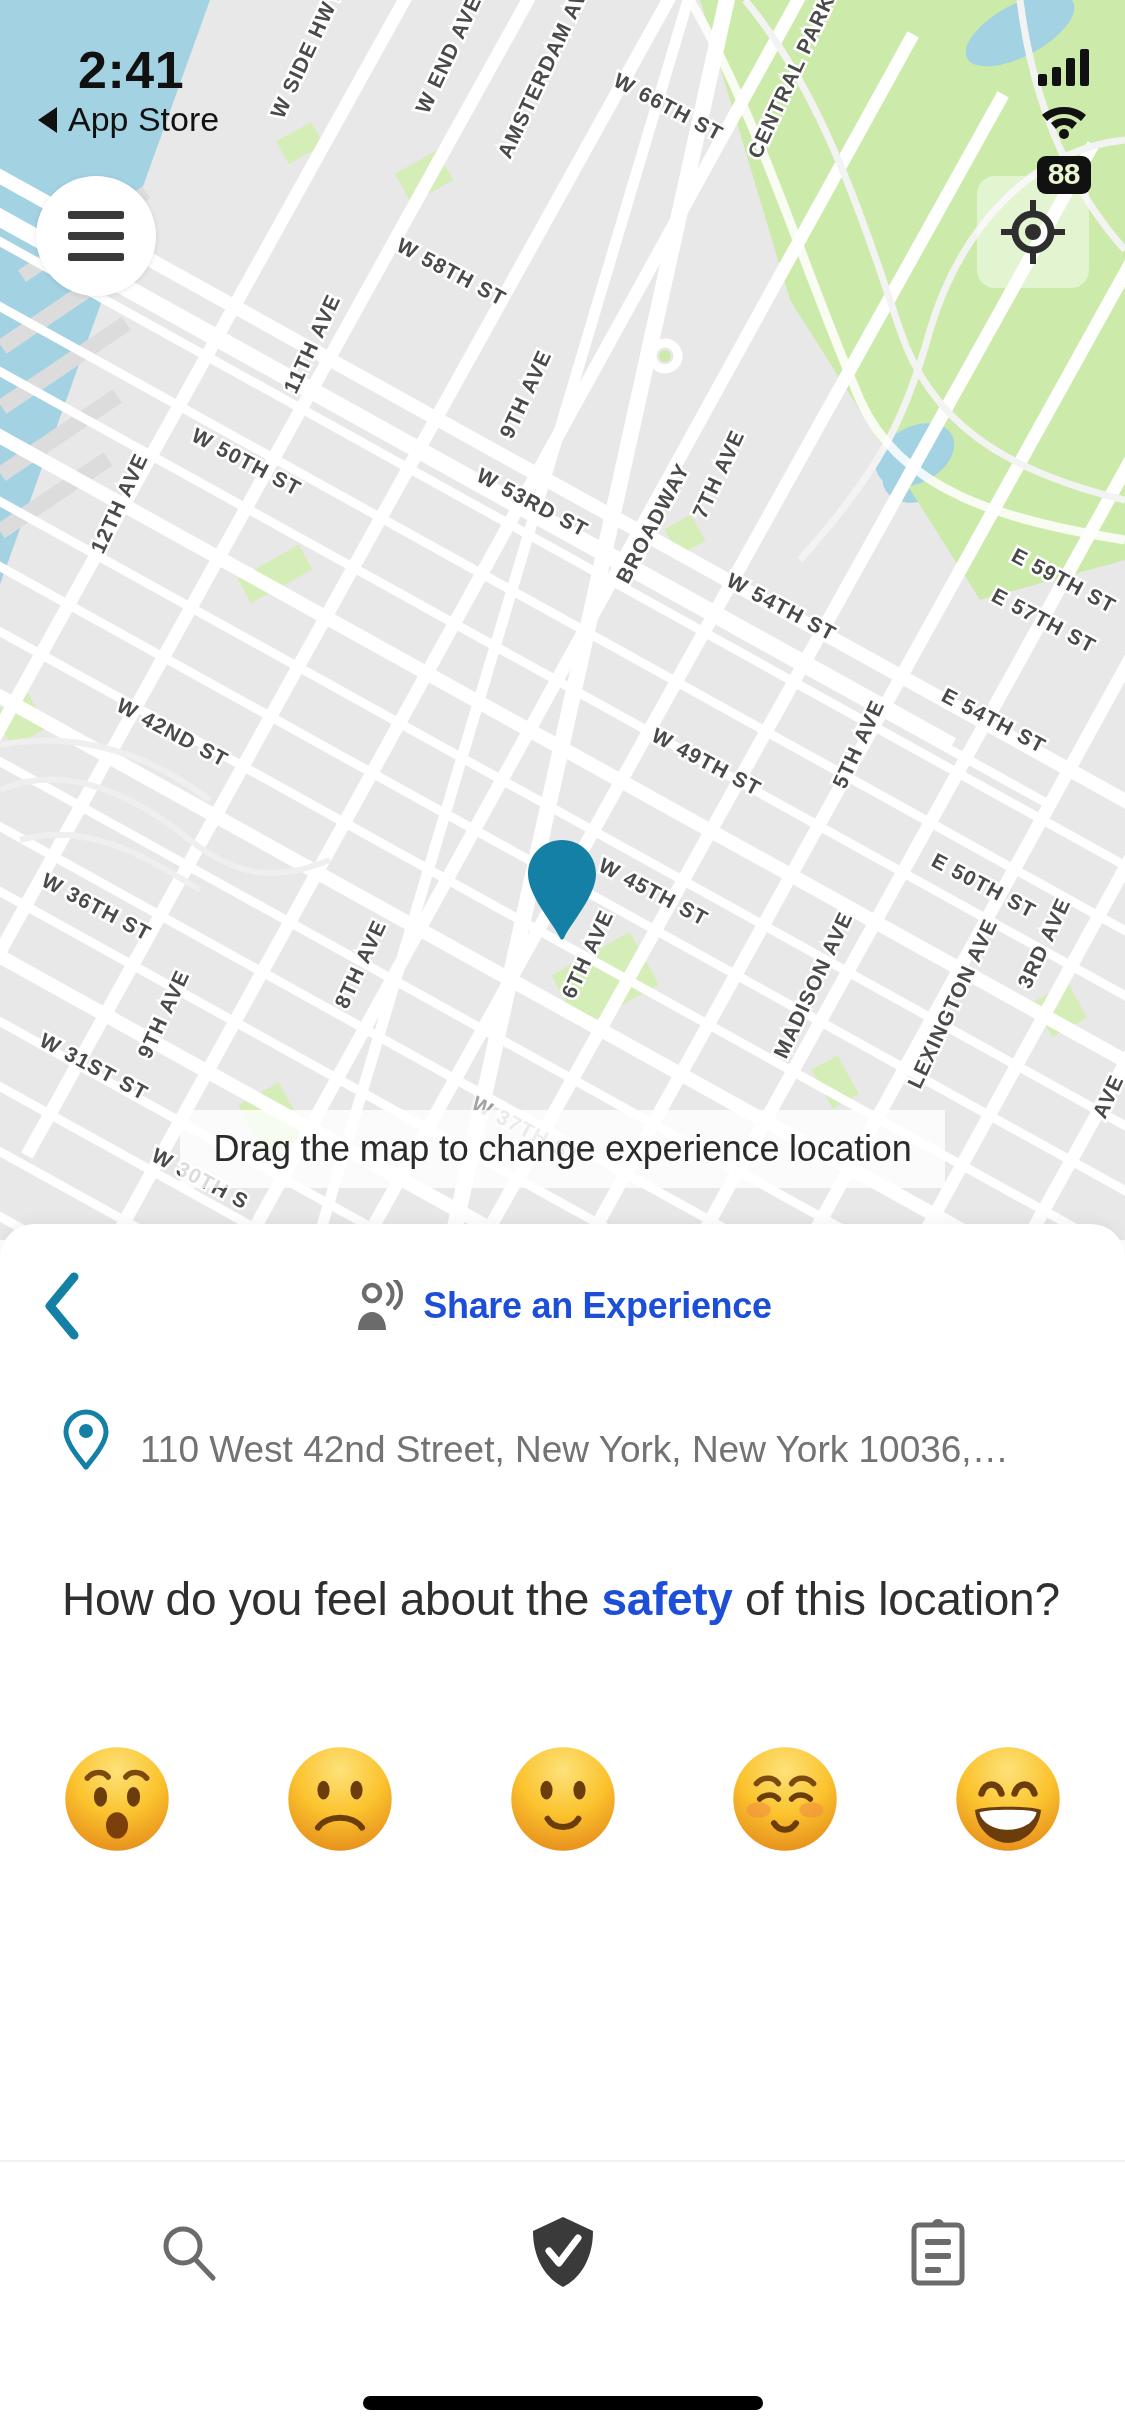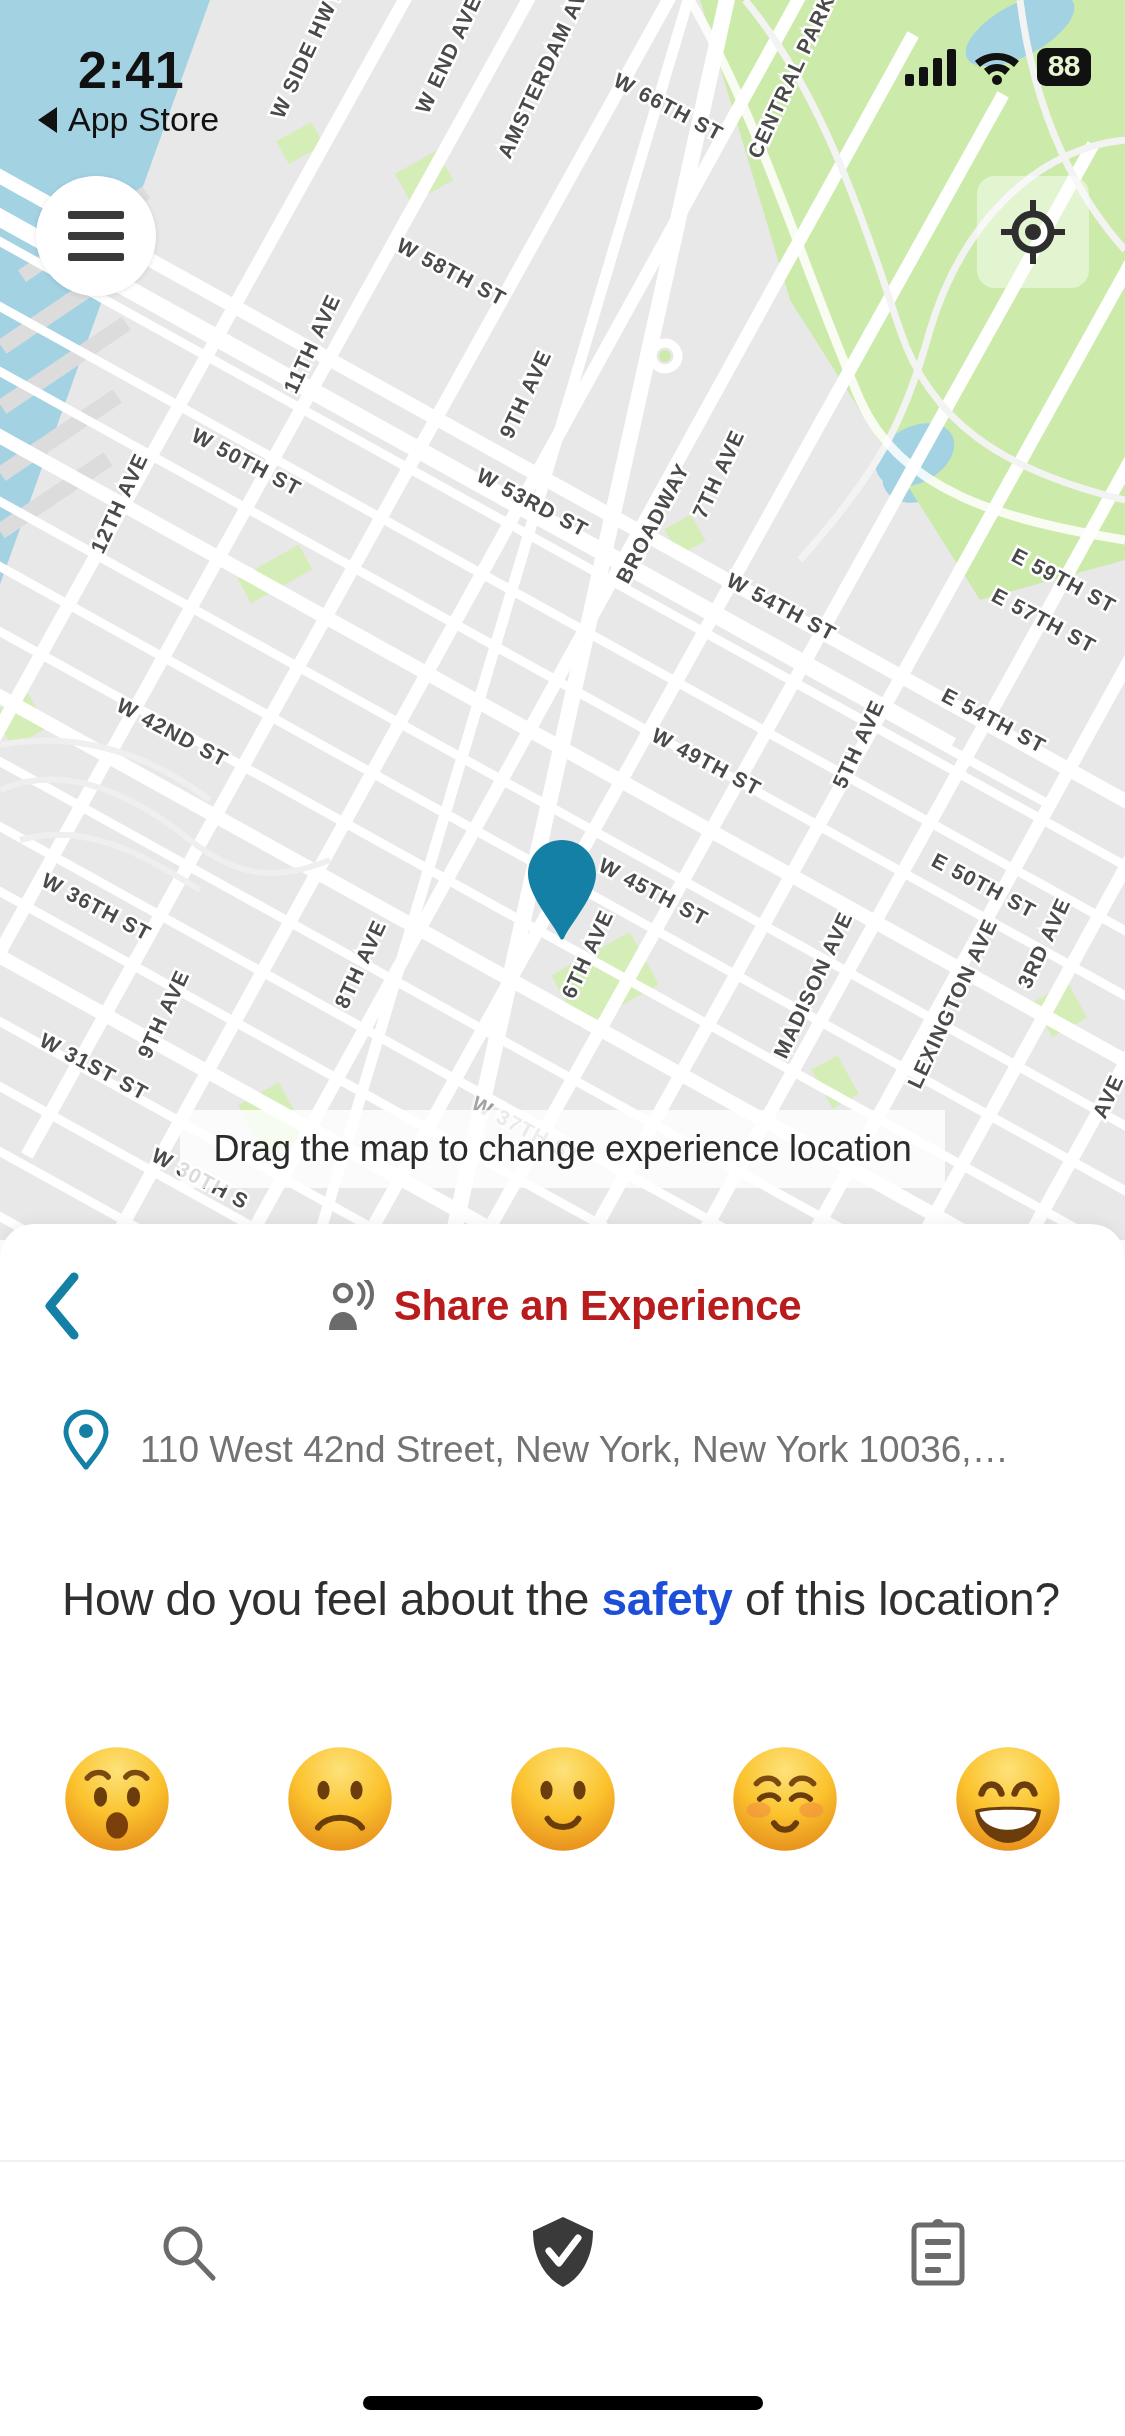--- a/index.html
+++ b/index.html
@@ -36,21 +36,21 @@
   .sb-back {
     position:absolute; left:38px; top:100px;
     display:flex; align-items:center; gap:11px;
     font-size:34px; color:#111; font-weight:500;
   }
   .sb-back .tri {
     width:0;height:0;border-style:solid;
     border-width:13px 19px 13px 0; border-color:transparent #111 transparent transparent;
     display:inline-block;
   }
-  .sb-right { position:absolute; right:34px; top:48px; display:flex; align-items:center; gap:16px; }
+  .sb-right { position:absolute; right:34px; top:48px; display:flex; align-items:center; gap:16px;flex-direction:column; }
   .sb-batt {
     background:#111; color:#e9f5d0; border-radius:9px;
     font-size:30px; font-weight:700; padding:3px 11px 5px; line-height:1;
     letter-spacing:-0.5px;
   }
 
   
   .menu-fab {
     position:absolute; left:36px; top:176px; width:120px; height:120px;
     border-radius:60px; background:#fff; z-index:30;
@@ -74,21 +74,21 @@
   }
   .sheet-header { position:relative; height:158px; }
   .back-chevron {
     position:absolute; left:22px; top:42px; width:80px; height:80px;
     display:flex; align-items:center; justify-content:center;
   }
   .sheet-title-wrap {
     position:absolute; left:0; top:42px; width:1125px; height:80px;
     display:flex; align-items:center; justify-content:center; gap:18px;
   }
-  .sheet-title { font-size:42px; font-weight:700; color:#b91c1c; letter-spacing:-0.3px; }
+  .sheet-title { font-size:36px; font-weight:700; color:#1d4ed8; letter-spacing:-0.3px; }
 
   
   .address-row {
     position:absolute; left:0; top:185px; width:1125px;
     display:flex; align-items:flex-end; padding:0 60px;
   }
   .address-pin { width:52px; flex:0 0 52px; display:flex; align-items:center; justify-content:center; }
   .address-text {
     margin-left:28px; font-size:37px; color:#737373; white-space:nowrap;
     overflow:hidden; text-overflow:ellipsis;

